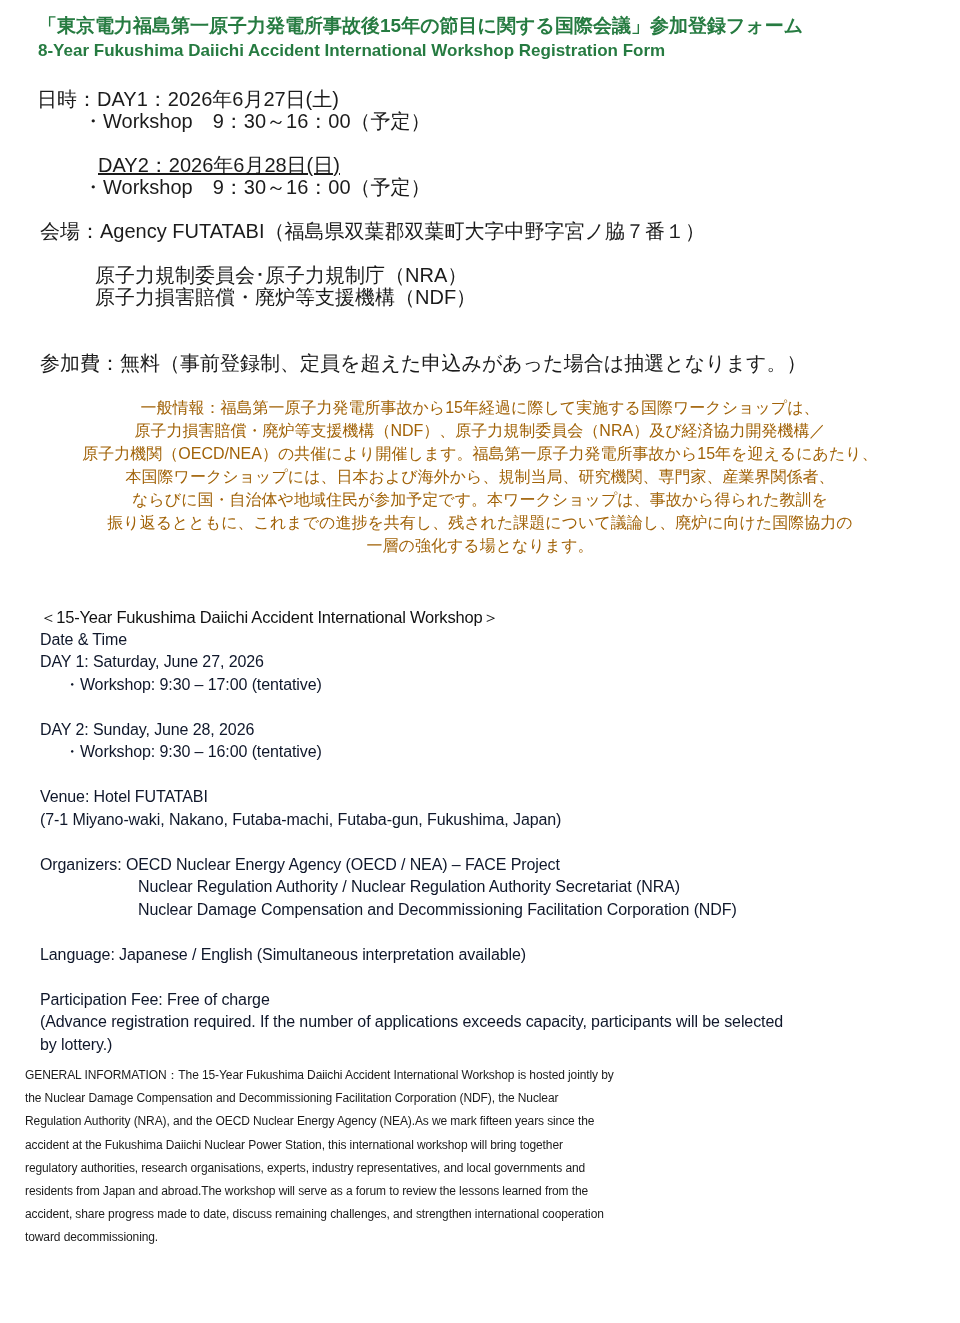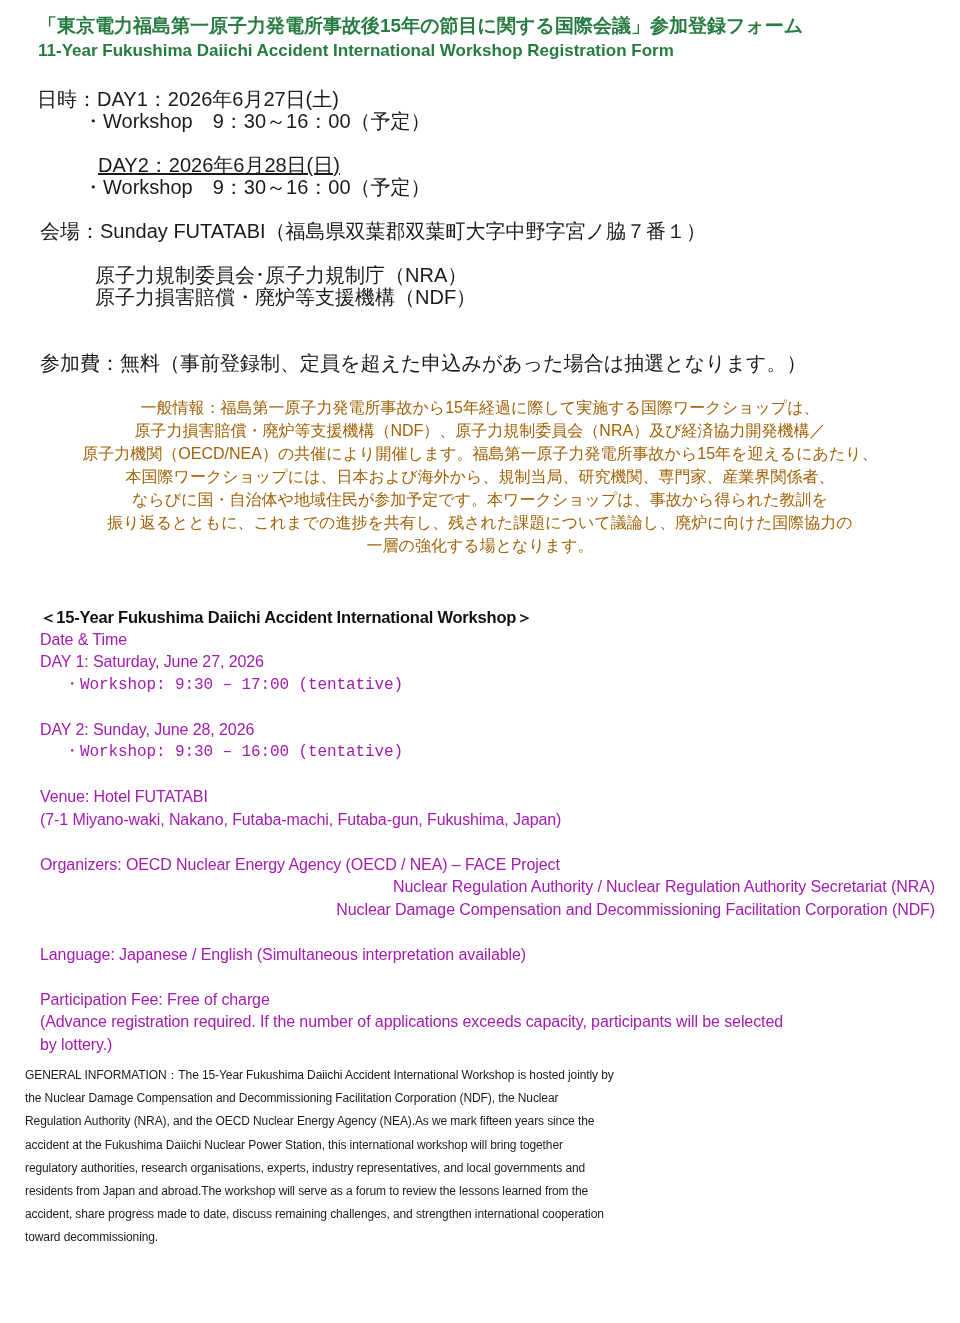--- a/index.html
+++ b/index.html
@@ -47,58 +47,58 @@
   .ind-73  { padding-left: 73px; text-decoration: underline; }
 
   
   .para-jp {
     font-size: 16px; line-height: 23px;
     white-space: pre-line; color: #a16207; text-align: center;
   }
 
   
   .heading-en {
-    font-size: 16.5px; line-height: 22.5px; font-weight: 700;
+    font-size: 16.5px; line-height: 22.5px; font-weight: 400;
     color: #111111; padding-left: 15px; white-space: nowrap;
     letter-spacing: -0.2px;
   }
   .line-en {
     font-size: 16px; line-height: 22.5px;
-    white-space: pre; color: #a21caf; letter-spacing: -0.1px;
+    white-space: pre; color: #0f172a; letter-spacing: -0.1px;
   }
   .gap-en { height: 22.5px; }
   .ind-en-15  { padding-left: 15px; }
-  .ind-en-39  { padding-left: 39px; font-family: Liberation Mono, monospace; }
-  .ind-en-113 { padding-left: 113px; text-align: right; }
+  .ind-en-39  { padding-left: 39px; }
+  .ind-en-113 { padding-left: 113px; }
 
   .para-en {
     font-size: 12px; line-height: 23.2px;
     white-space: pre-line; color: #1b1b1b; letter-spacing: -0.1px;
   }
 </style>
 </head>
 <body>
 
 <div class="page">
 
   <div class="title-jp">「東京電力福島第一原子力発電所事故後15年の節目に関する国際会議」参加登録フォーム</div>
-  <div class="title-en">11-Year Fukushima Daiichi Accident International Workshop Registration Form</div>
+  <div class="title-en">8-Year Fukushima Daiichi Accident International Workshop Registration Form</div>
 
   <div class="spacer-26"></div>
 
   <div>
 
     <div class="line ind-12">日時：DAY1：2026年6月27日(土)</div>
     <div class="line ind-58">・Workshop　9：30～16：00（予定）</div>
     <div class="gap"></div>
     <div class="line ind-73">DAY2：2026年6月28日(日)</div>
     <div class="line ind-58">・Workshop　9：30～16：00（予定）</div>
 
     <div class="gap"></div>
-    <div class="line ind-15">会場：Sunday FUTATABI（福島県双葉郡双葉町大字中野字宮ノ脇７番１）</div>
+    <div class="line ind-15">会場：Agency FUTATABI（福島県双葉郡双葉町大字中野字宮ノ脇７番１）</div>
 
     <div class="gap"></div>
     <div class="line ind-70">原子力規制委員会･原子力規制庁（NRA）</div>
     <div class="line ind-70">原子力損害賠償・廃炉等支援機構（NDF）</div>
 
     <div class="gap"></div>
 
     <div class="gap"></div>
     <div class="line ind-15">参加費：無料（事前登録制、定員を超えた申込みがあった場合は抽選となります。）</div>
 

